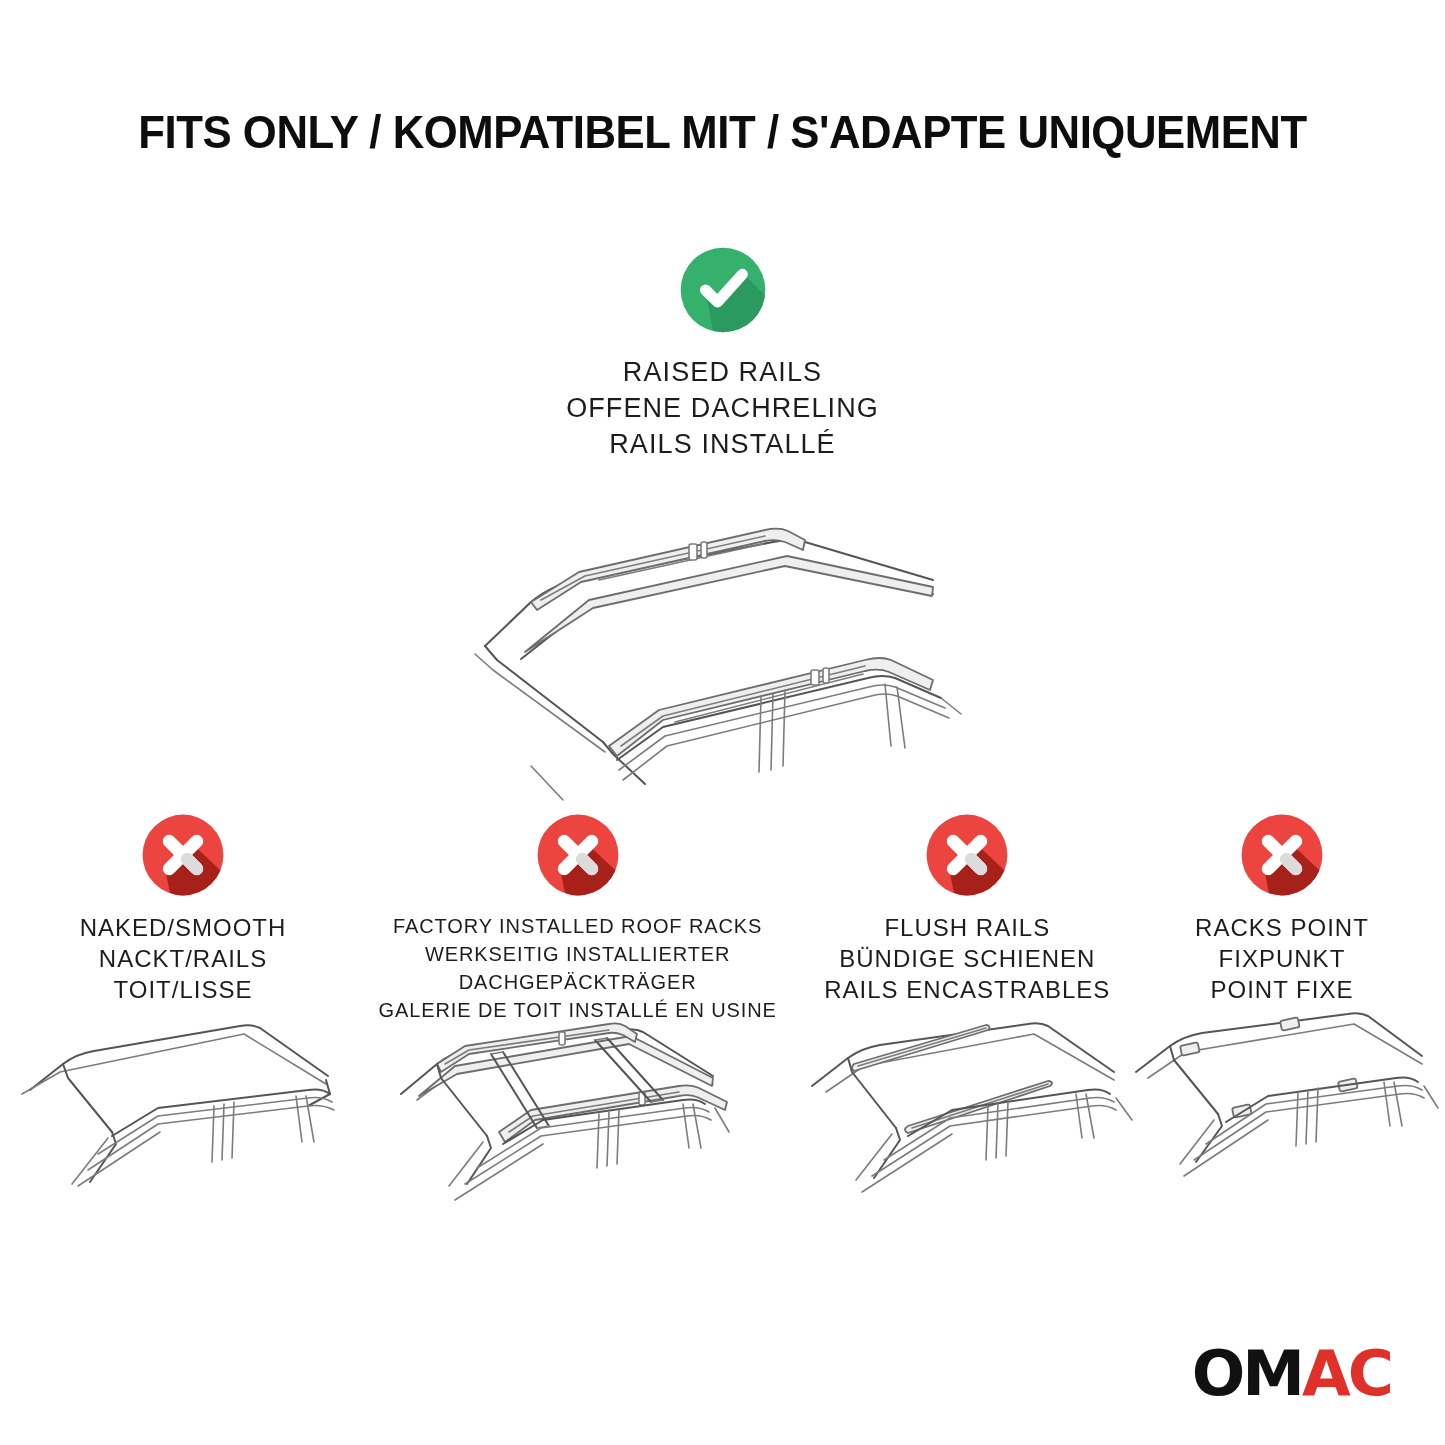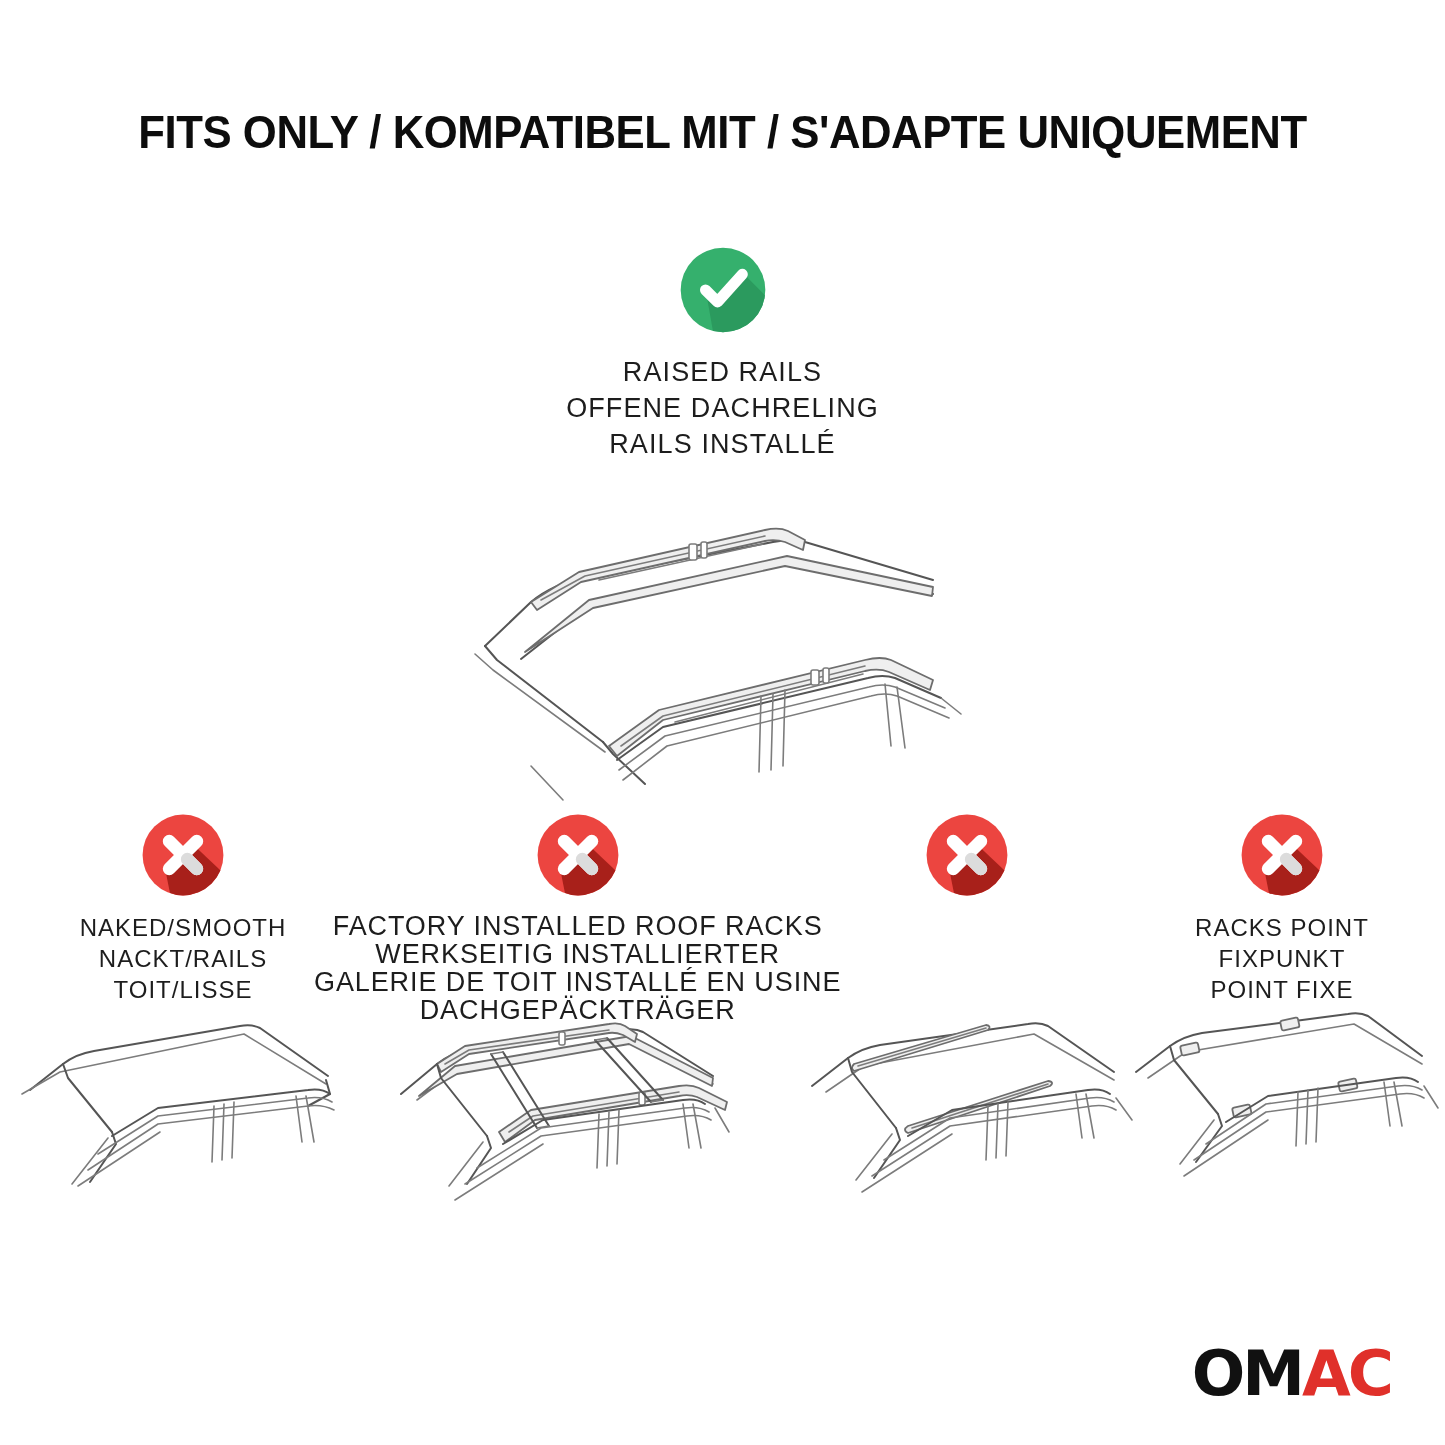--- a/index.html
+++ b/index.html
@@ -91,21 +91,21 @@
     width: 86px;
     height: 86px;
     margin-bottom: 14px;
   }
   .col-0 { width: 330px; }
   .col-1 { width: 440px; }
   .col-2 { width: 320px; }
   .col-3 { width: 290px; }
 
   .label-sm { font-size: 24px; line-height: 31px; letter-spacing: 1px; }
-  .label-xs { font-size: 27px; line-height: 28px; letter-spacing: 0.9px; }
+  .label-xs { font-size: 20px; line-height: 28px; letter-spacing: 0.9px; }
 
   .art-wrap {
     position: absolute;
     top: 190px;
     left: 50%;
     transform: translateX(-50%);
   }
   .art-wrap-1 { top: 196px; }
 
   
@@ -261,22 +261,22 @@
         <g stroke-linecap="round" stroke-width="15">
           <path d="M34 34 L66 66" stroke="#ffffff" fill="none"></path>
           <path d="M66 34 L34 66" stroke="#ffffff" fill="none"></path>
           <path d="M55 55 L66 66" stroke="#dcdcdc" fill="none"></path>
         </g>
       </svg>
     </div>
     <div class="label label-xs">
       <span class="label-line">FACTORY INSTALLED ROOF RACKS</span>
       <span class="label-line">WERKSEITIG INSTALLIERTER</span>
+      <span class="label-line">DACHGEPÄCKTRÄGER</span>
       <span class="label-line">GALERIE DE TOIT INSTALLÉ EN USINE</span>
-      <span class="label-line">DACHGEPÄCKTRÄGER</span>
     </div>
     <div class="art-wrap art-wrap-1">
       <svg class="art line-art" width="390" height="230" viewBox="0 0 390 230">
 
         <path class="dark" d="M18 86 L54 56 Q68 45 86 42 L240 22 Q252 20 260 24 L330 68"></path>
         <path class="thin" d="M34 92 L74 62 L246 32 L330 76"></path>
         <path class="fillg" d="M36 88 L72 58 L248 28 L330 70 L329 78 L246 36 L74 66 Z"></path>
 
         <path class="fillg" d="M54 56 L82 38 L226 16 Q236 14 242 18 L254 26 L252 34 L240 27 Q232 24 226 25 L86 46 L58 64 Z"></path>
         <path class="thin" d="M62 56 L86 42 L226 22"></path>
@@ -327,20 +327,25 @@
         <g clip-path="url(#clipRed2)">
           <path d="M62 38 L100 74 L100 100 L36 100 L30 70 Z" fill="#a8201a"></path>
         </g>
         <g stroke-linecap="round" stroke-width="15">
           <path d="M34 34 L66 66" stroke="#ffffff" fill="none"></path>
           <path d="M66 34 L34 66" stroke="#ffffff" fill="none"></path>
           <path d="M55 55 L66 66" stroke="#dcdcdc" fill="none"></path>
         </g>
       </svg>
     </div>
+    <div class="label label-sm">
+      <span class="label-line">FLUSH RAILS</span>
+      <span class="label-line">BÜNDIGE SCHIENEN</span>
+      <span class="label-line">RAILS ENCASTRABLES</span>
+    </div>
     <div class="art-wrap">
       <svg class="art line-art" width="350" height="230" viewBox="0 0 350 230">
 
         <path class="dark" d="M20 84 L56 56 Q70 46 88 43 L236 22 Q248 20 256 24 L322 70"></path>
         <path class="thin" d="M34 90 L72 64 L242 32 L322 78"></path>
 
         <path class="fillg" d="M62 62 Q58 66 62 69 L196 28 Q200 24 194 23 Z"></path>
         <path class="thin" d="M66 64 L194 26"></path>
 
         <path class="fillg" d="M116 124 Q110 128 116 131 L258 84 Q263 80 256 79 Z"></path>

